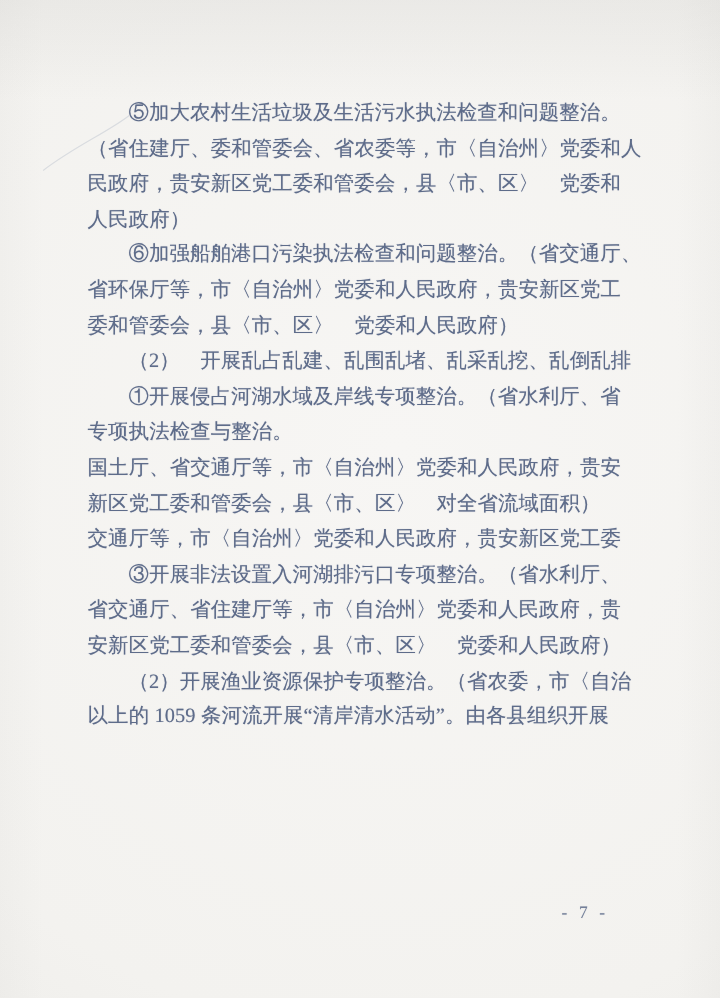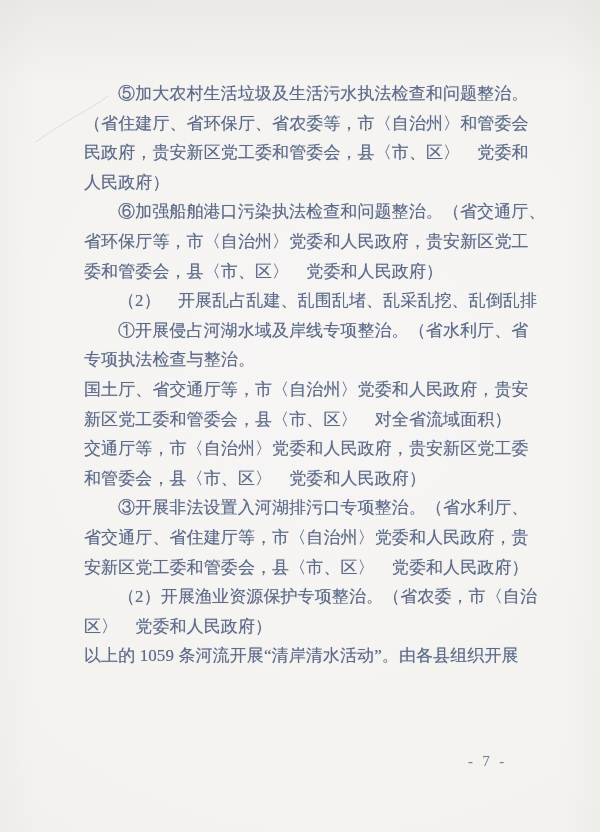--- a/index.html
+++ b/index.html
@@ -21,21 +21,21 @@
   }
 
   .page {
     position: absolute;
     inset: 0;
   }
 
   .textblock {
     position: absolute;
     top: 79px;
-    left: 84px;
+    left: 73px;
     width: 444px;
     color: var(--text-color);
     font-size: 17px;
     line-height: 29.6px;
     letter-spacing: 0.1px;
     
     text-shadow: 0 0 0.7px rgba(94,108,138,0.55);
   }
 
   .doc-line {
@@ -73,36 +73,34 @@
 <body>
 
 <div class="page">
 
   <svg class="scan-artifact" viewBox="0 0 85 55" xmlns="http://www.w3.org/2000/svg">
     <path d="M80,4 C62,18 34,30 8,50" fill="none" stroke="#b9c0cc" stroke-width="1"></path>
   </svg>
 
   <div class="textblock">
       <div class="doc-line indent">⑤加大农村生活垃圾及生活污水执法检查和问题整治。</div>
-      <div class="doc-line">（省住建厅、省环保厅、省农委等，市〈自治州〉和管委会</div>
+      <div class="doc-line">（省住建厅、委和管委会、省农委等，市〈自治州〉党委和人</div>
       <div class="doc-line">民政府，贵安新区党工委和管委会，县〈市、区〉　党委和</div>
       <div class="doc-line">人民政府）</div>
       <div class="doc-line indent">⑥加强船舶港口污染执法检查和问题整治。（省交通厅、</div>
       <div class="doc-line">省环保厅等，市〈自治州〉党委和人民政府，贵安新区党工</div>
       <div class="doc-line">委和管委会，县〈市、区〉　党委和人民政府）</div>
       <div class="doc-line indent">（2）　开展乱占乱建、乱围乱堵、乱采乱挖、乱倒乱排</div>
       <div class="doc-line indent">①开展侵占河湖水域及岸线专项整治。（省水利厅、省</div>
       <div class="doc-line">专项执法检查与整治。</div>
       <div class="doc-line">国土厅、省交通厅等，市〈自治州〉党委和人民政府，贵安</div>
       <div class="doc-line">新区党工委和管委会，县〈市、区〉　对全省流域面积）</div>
       <div class="doc-line">交通厅等，市〈自治州〉党委和人民政府，贵安新区党工委</div>
-      <div class="doc-line">和管委会，县〈市、区〉　党委和人民政府）</div>
       <div class="doc-line indent">③开展非法设置入河湖排污口专项整治。（省水利厅、</div>
       <div class="doc-line">省交通厅、省住建厅等，市〈自治州〉党委和人民政府，贵</div>
       <div class="doc-line">安新区党工委和管委会，县〈市、区〉　党委和人民政府）</div>
       <div class="doc-line indent">（2）开展渔业资源保护专项整治。（省农委，市〈自治</div>
-      <div class="doc-line">区〉　党委和人民政府）</div>
       <div class="doc-line">以上的 1059 条河流开展“清岸清水活动”。由各县组织开展</div>
     </div>
 
   <div class="page-number">- 7 -</div>
 
 </div>
 
 </body></html>

